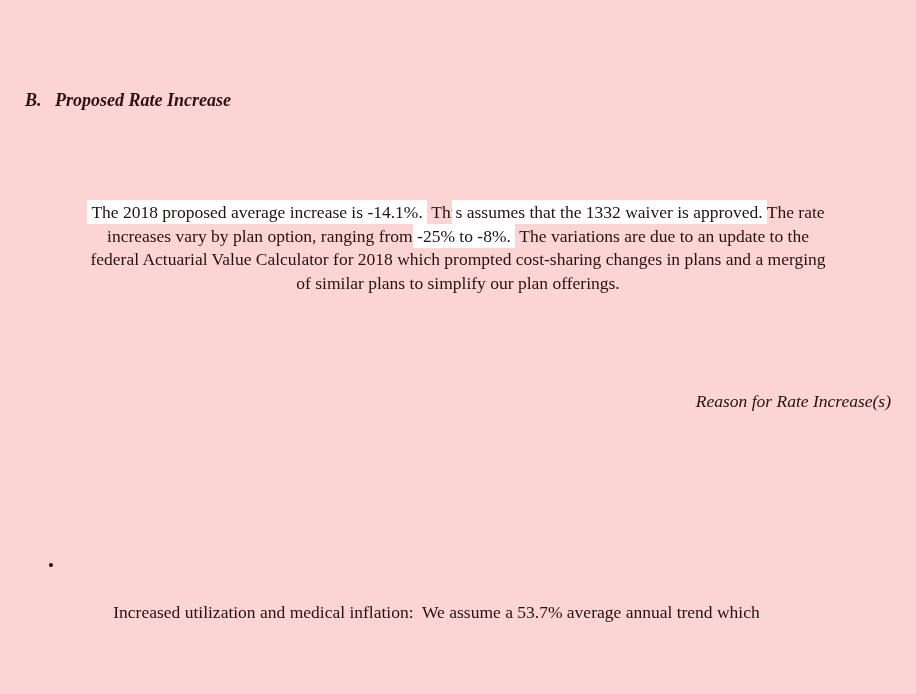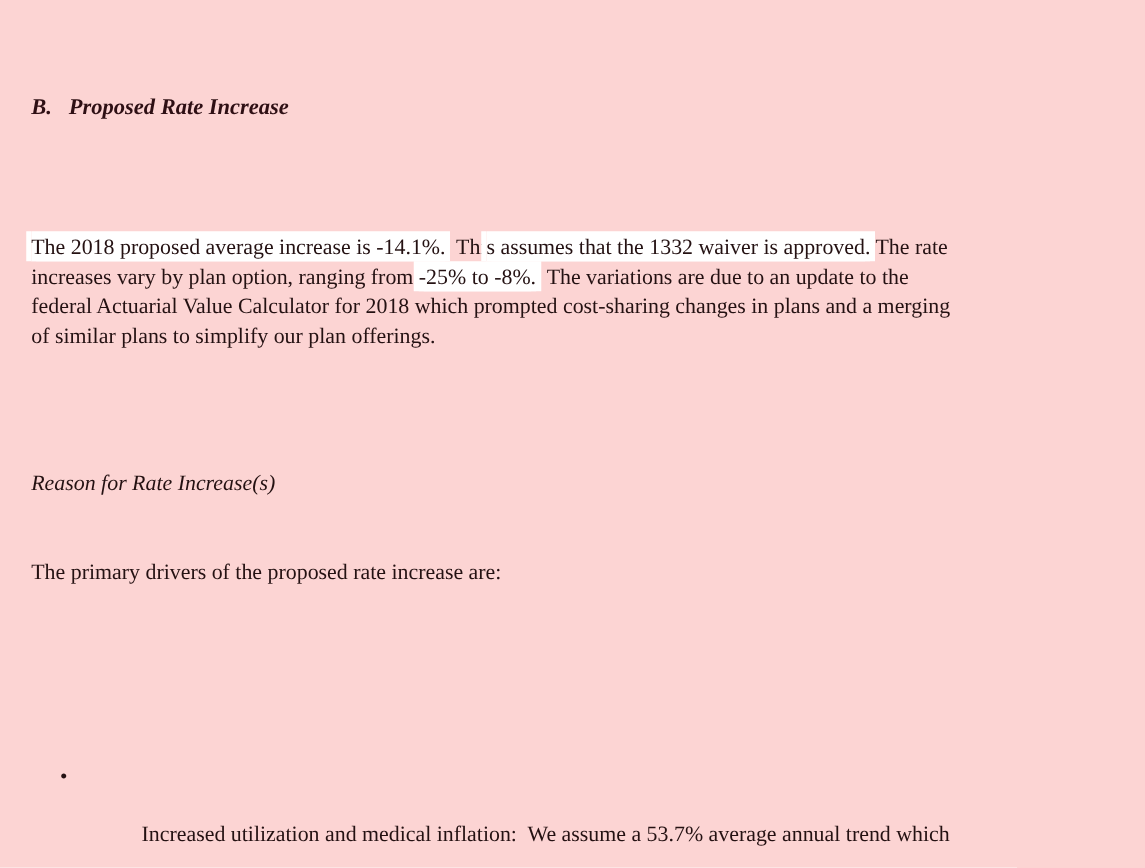--- a/index.html
+++ b/index.html
@@ -10,36 +10,37 @@
   *{box-sizing:border-box;}
   html,body{margin:0;padding:0;}
   body{background:#fff;}
   .page{
     width:916px;height:694px;
     background:var(--bg);
     color:var(--ink);
     font-family:"Liberation Serif", serif;
     font-size:17.5px;
     line-height:23.4px;
-    padding-top:3px;
+    padding-top:18px;
     overflow:hidden;
     white-space:pre-wrap;
   }
   .heading{
     margin:0 0 0 25px;
     font-size:18px;
     line-height:25px;
     font-weight:bold;
     font-style:italic;
     color:#2e0f14;
   }
-  .lead{margin:18px 25px 0 25px;}
+  .lead{margin:18px 25px 0 25px;text-align:center;}
   .subhead{
     margin:25px 25px 0 25px;
     font-style:italic;
+    text-align:right;
   }
   .intro{margin:0 25px 0 25px;}
   ul.bullets{
     margin:12px 0 0 0;
     padding:0;
     list-style:none;
   }
   ul.bullets li{
     position:relative;
     padding-left:87px;
@@ -61,21 +62,20 @@
 </head>
 <body>
 
 <div class="page">
 
   <h1 class="heading">B.   Proposed Rate Increase</h1>
 
   <p class="lead"><span class="hl">The 2018 proposed average increase is -14.1%.</span><span>  Thi</span><span class="hl">s assumes that the 1332 waiver is approved.</span><span> The rate</span><br><span>increases vary by plan option, ranging from </span><span class="hl">-25% to -8%.</span><span>  The variations are due to an update to the</span><br><span>federal Actuarial Value Calculator for 2018 which prompted cost-sharing changes in plans and a merging</span><br><span>of similar plans to simplify our plan offerings.</span></p>
 
   <p class="subhead">Reason for Rate Increase(s)</p>
-  <p class="intro">The primary drivers of the proposed rate increase are:</p>
 
   <ul class="bullets">
     <li>
       <span class="dot">•</span>
       <span><span>Increased utilization and medical inflation:  We assume a 53.7% average annual trend which</span><br><br></span>
     </li>
     
     
     
   </ul>

